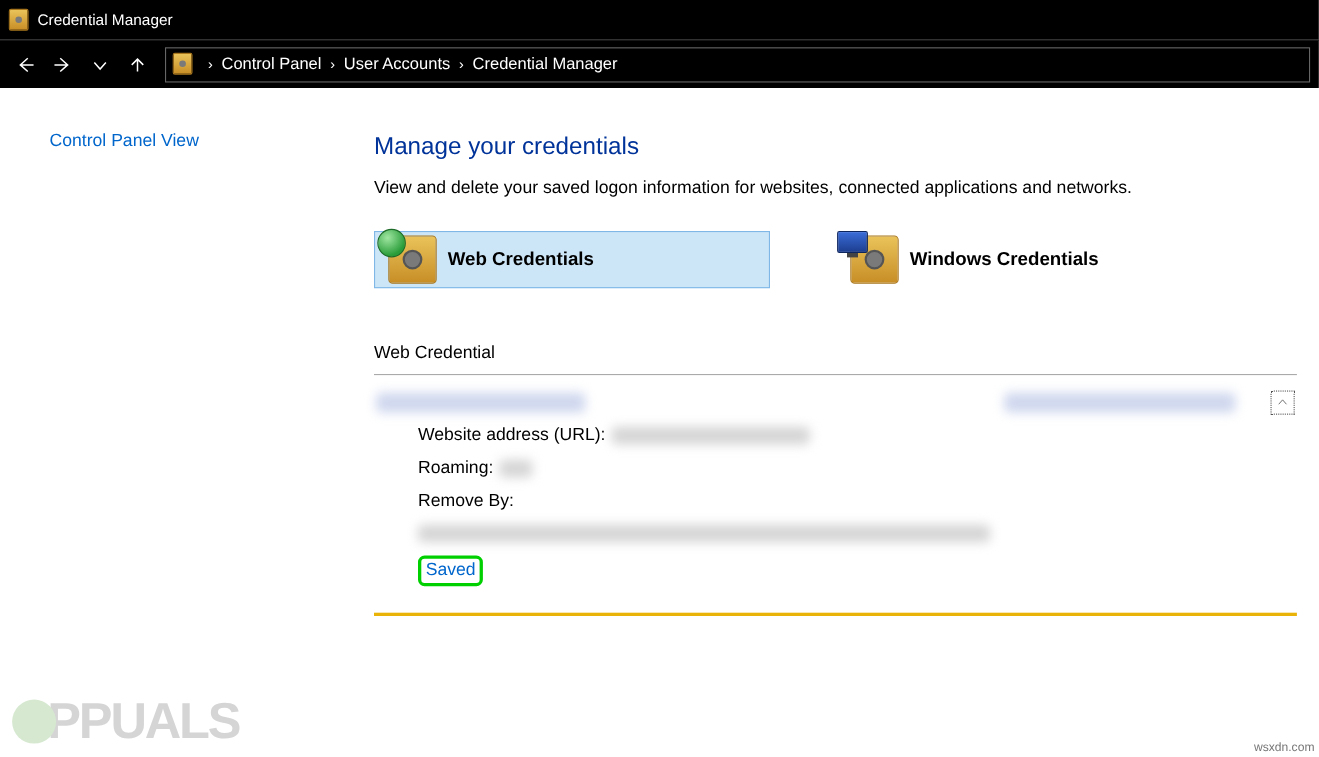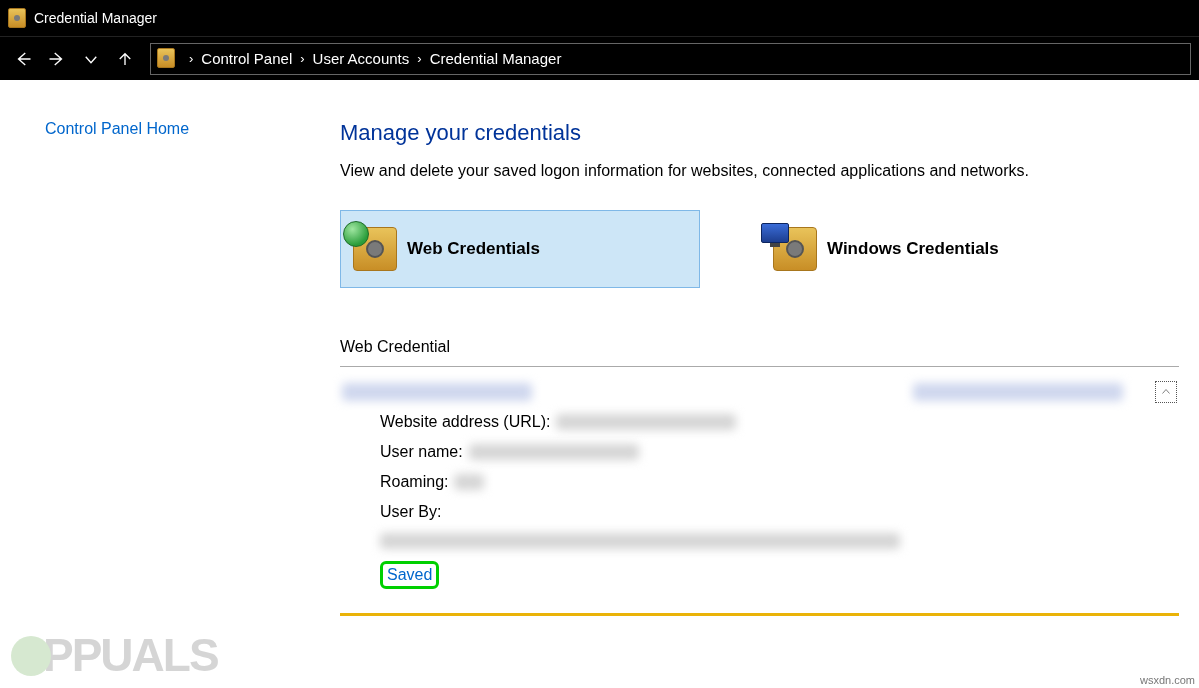--- a/index.html
+++ b/index.html
@@ -22,21 +22,21 @@
     
     .content { display: flex; padding-top: 20px; }
     .sidebar { width: 320px; padding: 20px 0 0 45px; }
     .sidelink { color: #0066cc; font-size: 16px; cursor: pointer; }
 
     .main { flex: 1; padding: 20px 20px 0 20px; }
     .heading { color: #003399; font-size: 22px; margin-bottom: 16px; font-weight: 400; }
     .subheading { color: #000; font-size: 16px; margin-bottom: 30px; }
 
     .tiles { display: flex; gap: 60px; margin-bottom: 50px; }
-    .tile { width: 360px; height: 78px; border: 1px solid transparent; display: flex; align-items: center; padding: 12px 12px; cursor: pointer; }
+    .tile { width: 360px; height: 52px; border: 1px solid transparent; display: flex; align-items: center; padding: 12px 12px; cursor: pointer; }
     .tile.active { border: 1px solid #7fb8e7; background: #cde6f7; }
     .tile-icon { width: 44px; height: 44px; margin-right: 10px; position: relative; }
     .tile-label { font-weight: 700; font-size: 17px; color: #000; }
 
     .section-title { font-size: 16px; margin-bottom: 10px; }
     .hr { border: none; border-top: 1px solid #aaa; margin-bottom: 8px; }
 
     .entry { display: flex; align-items: center; justify-content: space-between; padding: 6px 2px 10px 2px; }
     .entry .blur-left { width: 190px; height: 18px; background: #cfd7ee; filter: blur(5px); border-radius: 4px; }
     .entry .blur-right { width: 210px; height: 18px; background: #cfd7ee; filter: blur(5px); border-radius: 4px; margin-right: 18px; }
@@ -104,21 +104,21 @@
     <span class="bc-item">Control Panel</span>
     <span class="bc-sep">›</span>
     <span class="bc-item">User Accounts</span>
     <span class="bc-sep">›</span>
     <span class="bc-item">Credential Manager</span>
   </div>
 </div>
 
 <div class="content">
   <div class="sidebar">
-    <div class="sidelink">Control Panel Home</div>
+    <div class="sidelink">Control Panel View</div>
   </div>
 
   <div class="main">
     <div class="heading">Manage your credentials</div>
     <div class="subheading">View and delete your saved logon information for websites, connected applications and networks.</div>
 
     <div class="tiles">
       <div class="tile active">
         <div class="tile-icon">
           <div class="vault"></div>
@@ -149,29 +149,25 @@
         </div>
       </div>
     </div>
 
     <div class="details">
       <div class="drow">
         <span class="dlabel">Website address (URL):</span>
         <span class="blur-val" style="width:180px;"></span>
       </div>
       <div class="drow">
-        <span class="dlabel">User name:</span>
-        <span class="blur-val" style="width:170px;"></span>
-      </div>
-      <div class="drow">
         <span class="dlabel">Roaming:</span>
         <span class="blur-val" style="width:30px;"></span>
       </div>
       <div class="drow">
-        <span class="dlabel">User By:</span>
+        <span class="dlabel">Remove By:</span>
       </div>
       <div class="drow">
         <span class="blur-val" style="width:520px;"></span>
       </div>
       <div class="drow">
         <span class="remove-box">
           <span class="link">Saved</span>
         </span>
       </div>
     </div>

